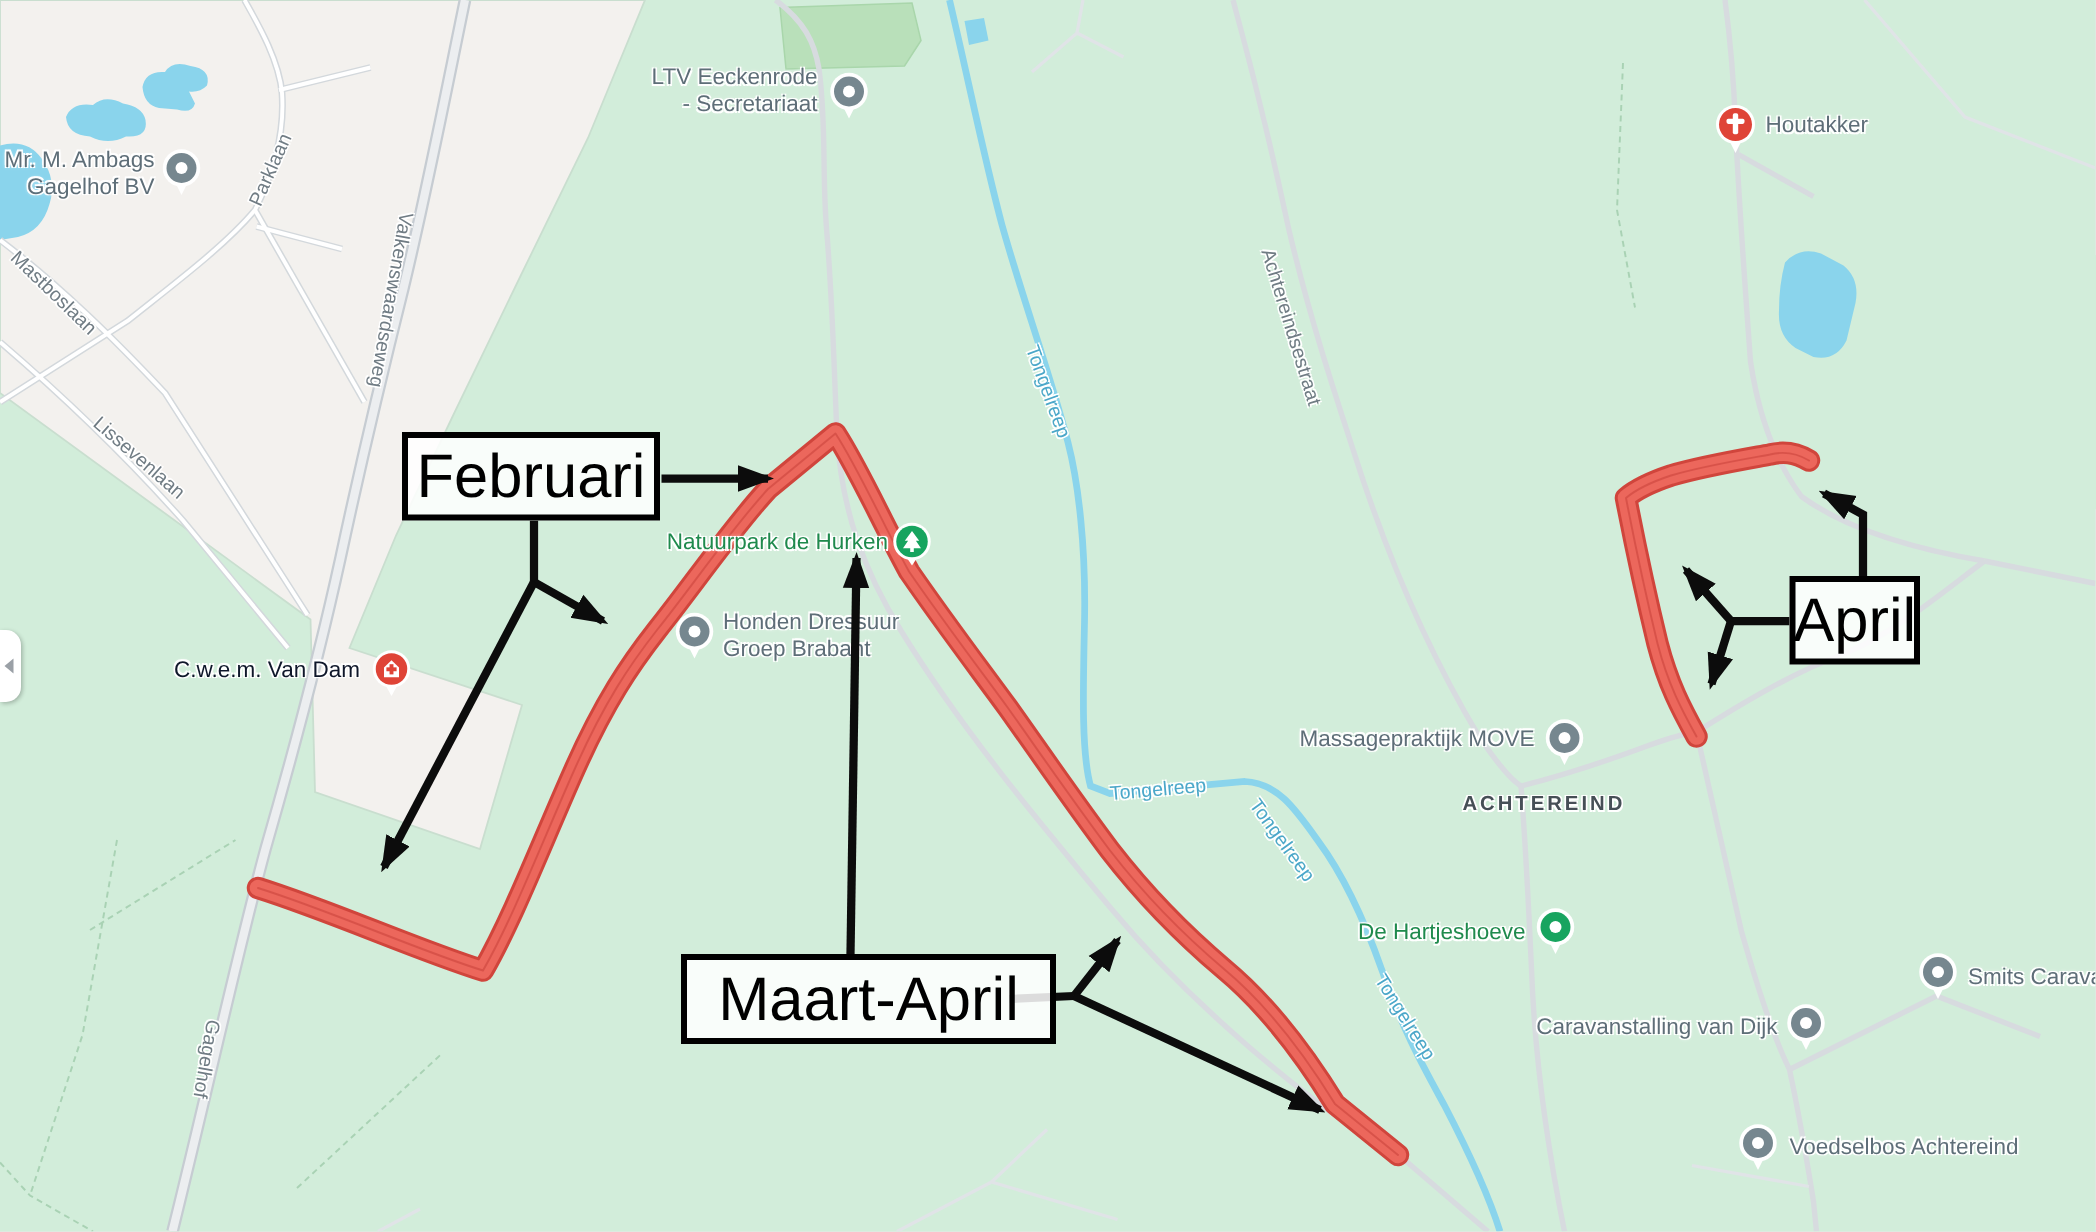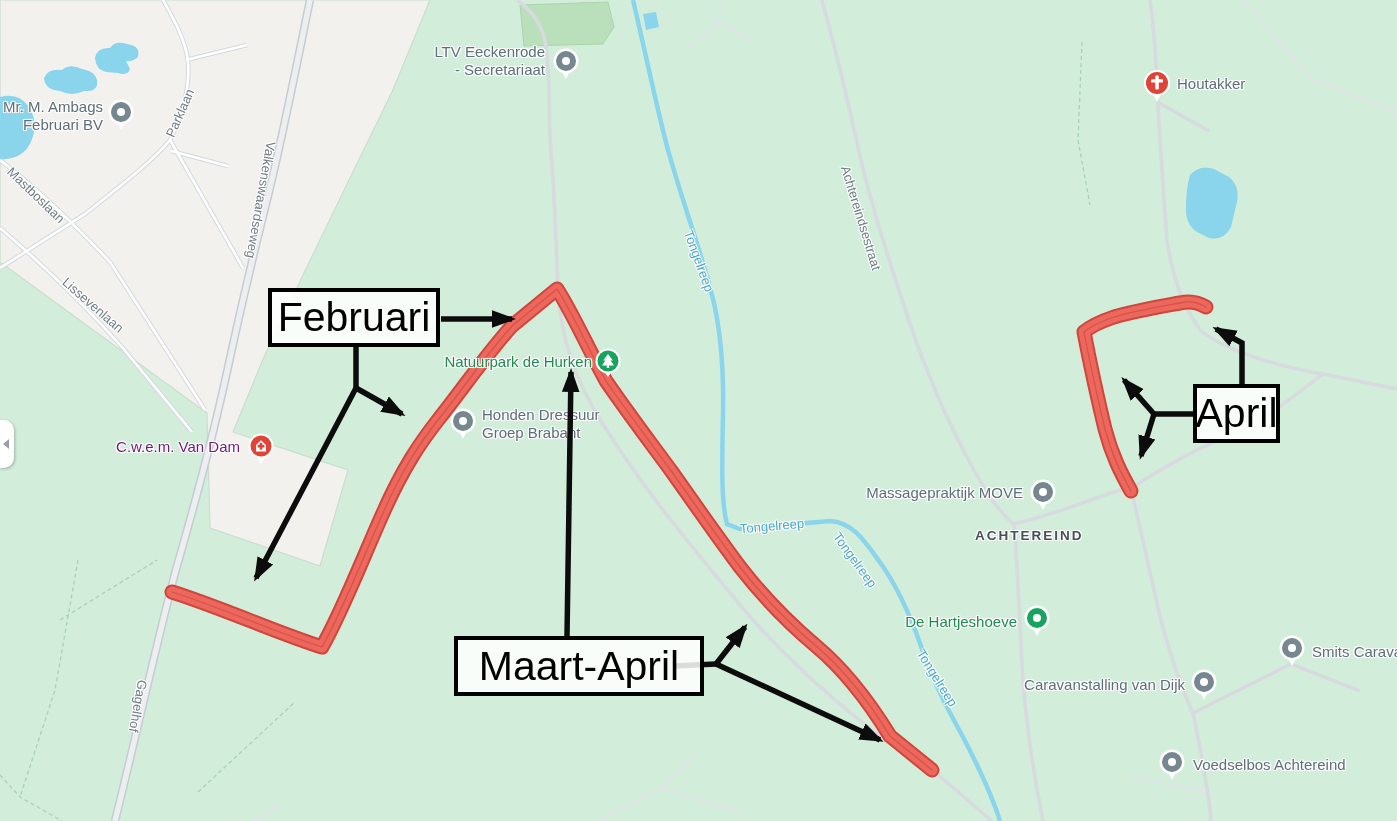--- a/index.html
+++ b/index.html
@@ -3,21 +3,21 @@
 <meta charset="utf-8">
 <style>
   html,body{margin:0;padding:0;background:#e8e8e8;}
   #stage{position:relative;width:1397px;height:821px;overflow:hidden;background:#d2edda;
          font-family:"Liberation Sans",sans-serif;}
   #stage svg{position:absolute;left:0;top:0;}
   .lbl{position:absolute;font-size:15px;line-height:18px;color:#5e6e78;white-space:nowrap;
        text-shadow:-1px -1px 0 #fff,1px -1px 0 #fff,-1px 1px 0 #fff,1px 1px 0 #fff,0 0 3px #fff;}
   .lbl.right{text-align:right;}
   .lbl.green{color:#1f8a4d;}
-  .lbl.red{color:#701a75;}
+  .lbl.red{color:#0f172a;}
   .area-lbl{position:absolute;font-size:13.5px;font-weight:bold;letter-spacing:2px;color:#464f56;
        text-shadow:-1px -1px 0 #fff,1px -1px 0 #fff,-1px 1px 0 #fff,1px 1px 0 #fff;}
   .rot{position:absolute;font-size:13px;color:#707c84;white-space:nowrap;
        text-shadow:-1px -1px 0 #fff,1px -1px 0 #fff,-1px 1px 0 #fff,1px 1px 0 #fff;}
   .rot.blue{color:#4ba7c9;}
   .annbox{position:absolute;box-sizing:border-box;border:4px solid #000;
        background:rgba(255,255,255,0.86);display:flex;align-items:center;justify-content:center;
        font-size:41px;color:#000;z-index:40;}
   #side-tab{position:absolute;left:0;top:420px;width:14px;height:48px;background:#fff;
        border-radius:0 10px 10px 0;box-shadow:1px 1px 3px rgba(0,0,0,.25);z-index:50;}
@@ -178,21 +178,21 @@
           <path d="M-5,5.5 L-5,-1 L0,-5.8 L5,-1 L5,5.5 Z" fill="#fff"></path>
           <rect x="-1.3" y="-3.2" width="2.6" height="6.8" fill="#df4437"></rect>
           <rect x="-3.4" y="-1.1" width="6.8" height="2.6" fill="#df4437"></rect>
         </g>
     </g>
   </svg>
 
   <div class="z2">
     <div class="lbl right" style="right:1294px;top:98px;">
         <div>Mr. M. Ambags</div>
-        <div>Februari BV</div>
+        <div>Gagelhof BV</div>
       </div>
     <div class="lbl right" style="right:852px;top:43px;">
         <div>LTV Eeckenrode</div>
         <div>- Secretariaat</div>
       </div>
     <div class="lbl" style="left:1177px;top:75px;">
         <div>Houtakker</div>
       </div>
     <div class="lbl green" style="right:805px;top:353px;">
         <div>Natuurpark de Hurken</div>

